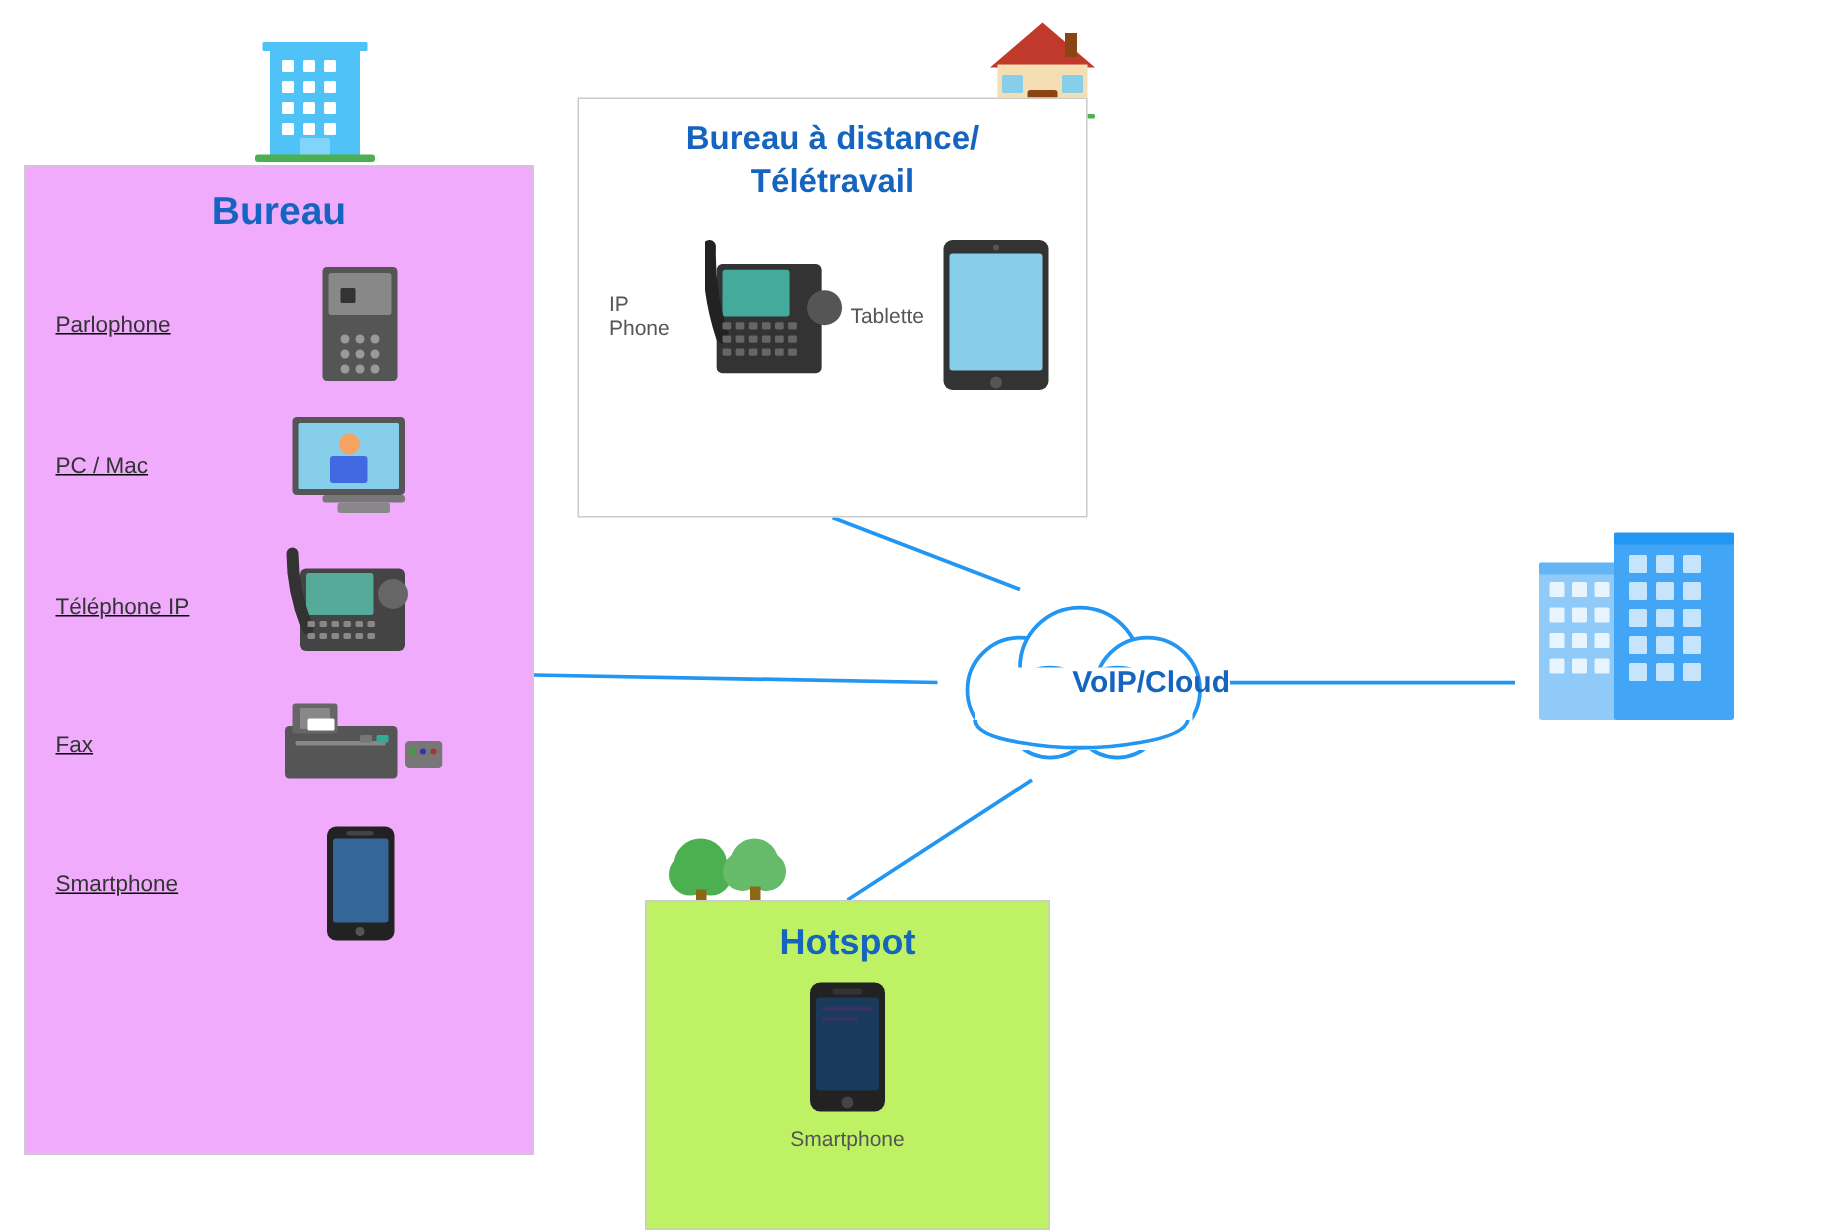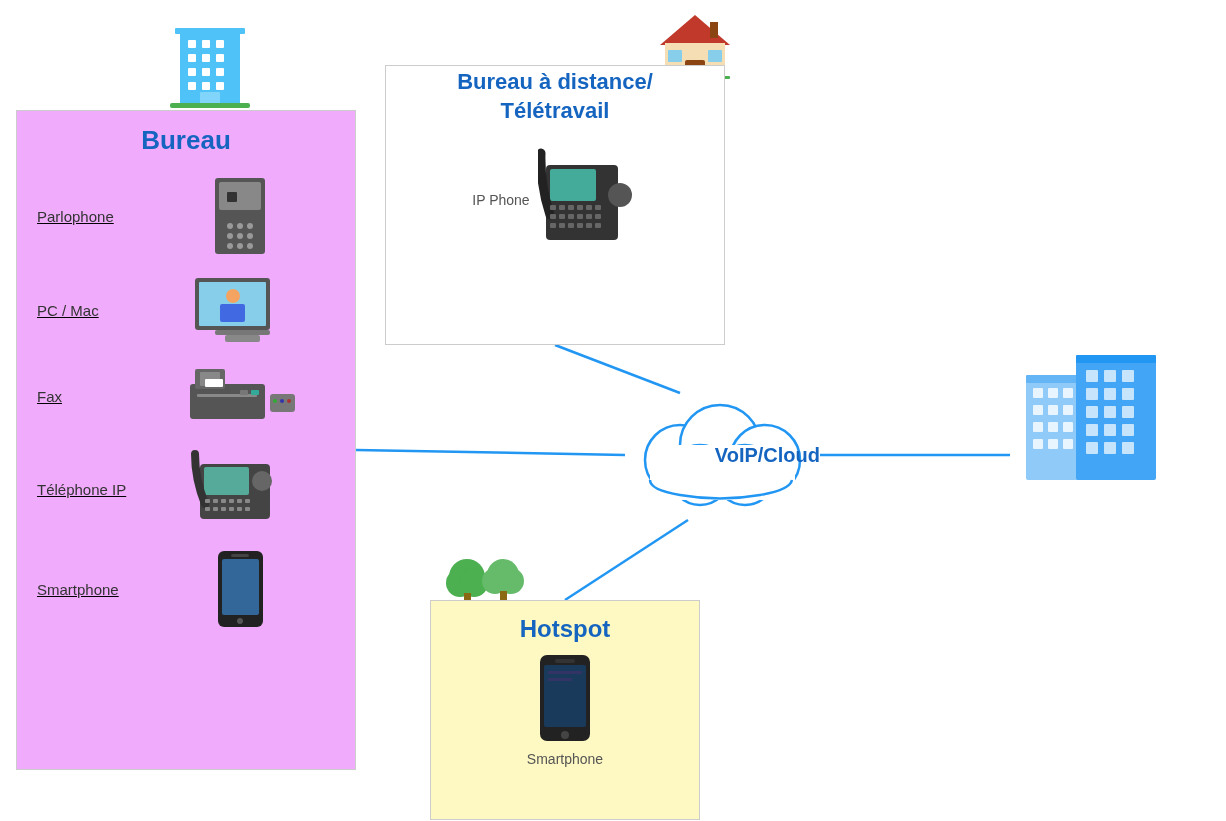--- a/index.html
+++ b/index.html
@@ -66,21 +66,21 @@
       width: 340px;
       height: 280px;
       border: 1.5px solid #ccc;
       background: #fff;
     }
     .remote-title {
       color: #1565C0;
       font-size: 22px;
       font-weight: bold;
       text-align: center;
-      margin-top: 2px;
+      margin-top: 12px;
       line-height: 1.3;
     }
     .remote-items {
       display: flex;
       justify-content: space-around;
       align-items: flex-start;
       padding: 10px 20px;
       margin-top: 10px;
     }
     .remote-item {
@@ -104,21 +104,21 @@
     }
 
     
     .hotspot-box {
       position: absolute;
       left: 430px;
       top: 600px;
       width: 270px;
       height: 220px;
       border: 1.5px solid #ccc;
-      background: #fef9c3;
+      background: #bef264;
     }
     .hotspot-title {
       color: #1565C0;
       font-size: 24px;
       font-weight: bold;
       text-align: center;
       margin-top: 14px;
     }
     .hotspot-item {
       display: flex;
@@ -256,43 +256,20 @@
 
         <circle cx="43" cy="20" r="7" fill="#F4A460"></circle>
         <rect x="30" y="28" width="25" height="18" fill="#4169E1" rx="2"></rect>
         <rect x="25" y="54" width="55" height="5" fill="#777" rx="2"></rect>
         <rect x="35" y="59" width="35" height="7" fill="#888" rx="2"></rect>
       </svg>
     </div>
   </div>
 
   <div class="bureau-item">
-    <span class="bureau-item-label">Fax</span>
-    <div class="bureau-item-icon">
-      <svg width="110" height="65" viewBox="0 0 110 65">
-
-        <rect x="5" y="20" width="75" height="35" fill="#555" rx="3"></rect>
-        <rect x="10" y="5" width="30" height="20" fill="#666" rx="2"></rect>
-        <rect x="15" y="8" width="20" height="14" fill="#888" rx="1"></rect>
-        <rect x="12" y="30" width="60" height="3" fill="#888" rx="1"></rect>
-
-        <rect x="55" y="26" width="8" height="5" fill="#777" rx="1"></rect>
-        <rect x="66" y="26" width="8" height="5" fill="#3A9" rx="1"></rect>
-
-        <rect x="85" y="30" width="25" height="18" fill="#777" rx="3"></rect>
-        <circle cx="90" cy="37" r="2" fill="#3A3"></circle>
-        <circle cx="97" cy="37" r="2" fill="#33A"></circle>
-        <circle cx="104" cy="37" r="2" fill="#A33"></circle>
-
-        <rect x="20" y="15" width="18" height="8" fill="#fff" rx="1"></rect>
-      </svg>
-    </div>
-  </div>
-
-  <div class="bureau-item">
     <span class="bureau-item-label">Téléphone IP</span>
     <div class="bureau-item-icon">
       <svg width="100" height="80" viewBox="0 0 100 80">
 
         <rect x="10" y="15" width="70" height="55" fill="#444" rx="4"></rect>
         <rect x="14" y="18" width="45" height="28" fill="#5A9" rx="2"></rect>
         <circle cx="72" cy="32" r="10" fill="#666"></circle>
 
         <path d="M5 5 Q5 30 15 55" stroke="#333" stroke-width="8" fill="none" stroke-linecap="round"></path>
 
@@ -301,20 +278,43 @@
         <rect x="31" y="50" width="5" height="4" fill="#888" rx="1"></rect>
         <rect x="39" y="50" width="5" height="4" fill="#888" rx="1"></rect>
         <rect x="47" y="50" width="5" height="4" fill="#888" rx="1"></rect>
         <rect x="55" y="50" width="5" height="4" fill="#888" rx="1"></rect>
         <rect x="15" y="58" width="5" height="4" fill="#888" rx="1"></rect>
         <rect x="23" y="58" width="5" height="4" fill="#888" rx="1"></rect>
         <rect x="31" y="58" width="5" height="4" fill="#888" rx="1"></rect>
         <rect x="39" y="58" width="5" height="4" fill="#888" rx="1"></rect>
         <rect x="47" y="58" width="5" height="4" fill="#888" rx="1"></rect>
         <rect x="55" y="58" width="5" height="4" fill="#888" rx="1"></rect>
+      </svg>
+    </div>
+  </div>
+
+  <div class="bureau-item">
+    <span class="bureau-item-label">Fax</span>
+    <div class="bureau-item-icon">
+      <svg width="110" height="65" viewBox="0 0 110 65">
+
+        <rect x="5" y="20" width="75" height="35" fill="#555" rx="3"></rect>
+        <rect x="10" y="5" width="30" height="20" fill="#666" rx="2"></rect>
+        <rect x="15" y="8" width="20" height="14" fill="#888" rx="1"></rect>
+        <rect x="12" y="30" width="60" height="3" fill="#888" rx="1"></rect>
+
+        <rect x="55" y="26" width="8" height="5" fill="#777" rx="1"></rect>
+        <rect x="66" y="26" width="8" height="5" fill="#3A9" rx="1"></rect>
+
+        <rect x="85" y="30" width="25" height="18" fill="#777" rx="3"></rect>
+        <circle cx="90" cy="37" r="2" fill="#3A3"></circle>
+        <circle cx="97" cy="37" r="2" fill="#33A"></circle>
+        <circle cx="104" cy="37" r="2" fill="#A33"></circle>
+
+        <rect x="20" y="15" width="18" height="8" fill="#fff" rx="1"></rect>
       </svg>
     </div>
   </div>
 
   <div class="bureau-item">
     <span class="bureau-item-label">Smartphone</span>
     <div class="bureau-item-icon">
       <svg width="55" height="80" viewBox="0 0 55 80">
         <rect x="5" y="2" width="45" height="76" fill="#222" rx="6"></rect>
         <rect x="9" y="10" width="37" height="56" fill="#336699" rx="2"></rect>
@@ -374,20 +374,32 @@
         <rect x="21" y="78" width="6" height="5" fill="#666" rx="1"></rect>
         <rect x="30" y="78" width="6" height="5" fill="#666" rx="1"></rect>
         <rect x="39" y="78" width="6" height="5" fill="#666" rx="1"></rect>
         <rect x="48" y="78" width="6" height="5" fill="#666" rx="1"></rect>
         <rect x="57" y="78" width="6" height="5" fill="#666" rx="1"></rect>
 
         <circle cx="82" cy="50" r="12" fill="#555"></circle>
       </svg>
     </div>
 
+    <div class="remote-item">
+      <span class="remote-item-label">Tablette</span>
+      <svg width="80" height="110" viewBox="0 0 80 110">
+
+        <rect x="5" y="5" width="70" height="100" fill="#333" rx="6"></rect>
+        <rect x="9" y="14" width="62" height="78" fill="#87CEEB" rx="2"></rect>
+
+        <circle cx="40" cy="100" r="4" fill="#555"></circle>
+
+        <circle cx="40" cy="10" r="2" fill="#555"></circle>
+      </svg>
+    </div>
   </div>
 </div>
 
 <div class="trees-icon">
   <svg width="90" height="60" viewBox="0 0 90 60">
 
     <circle cx="22" cy="22" r="18" fill="#4CAF50"></circle>
     <circle cx="15" cy="28" r="14" fill="#4CAF50"></circle>
     <circle cx="29" cy="28" r="14" fill="#4CAF50"></circle>
     <rect x="19" y="38" width="7" height="15" fill="#8B6914"></rect>

